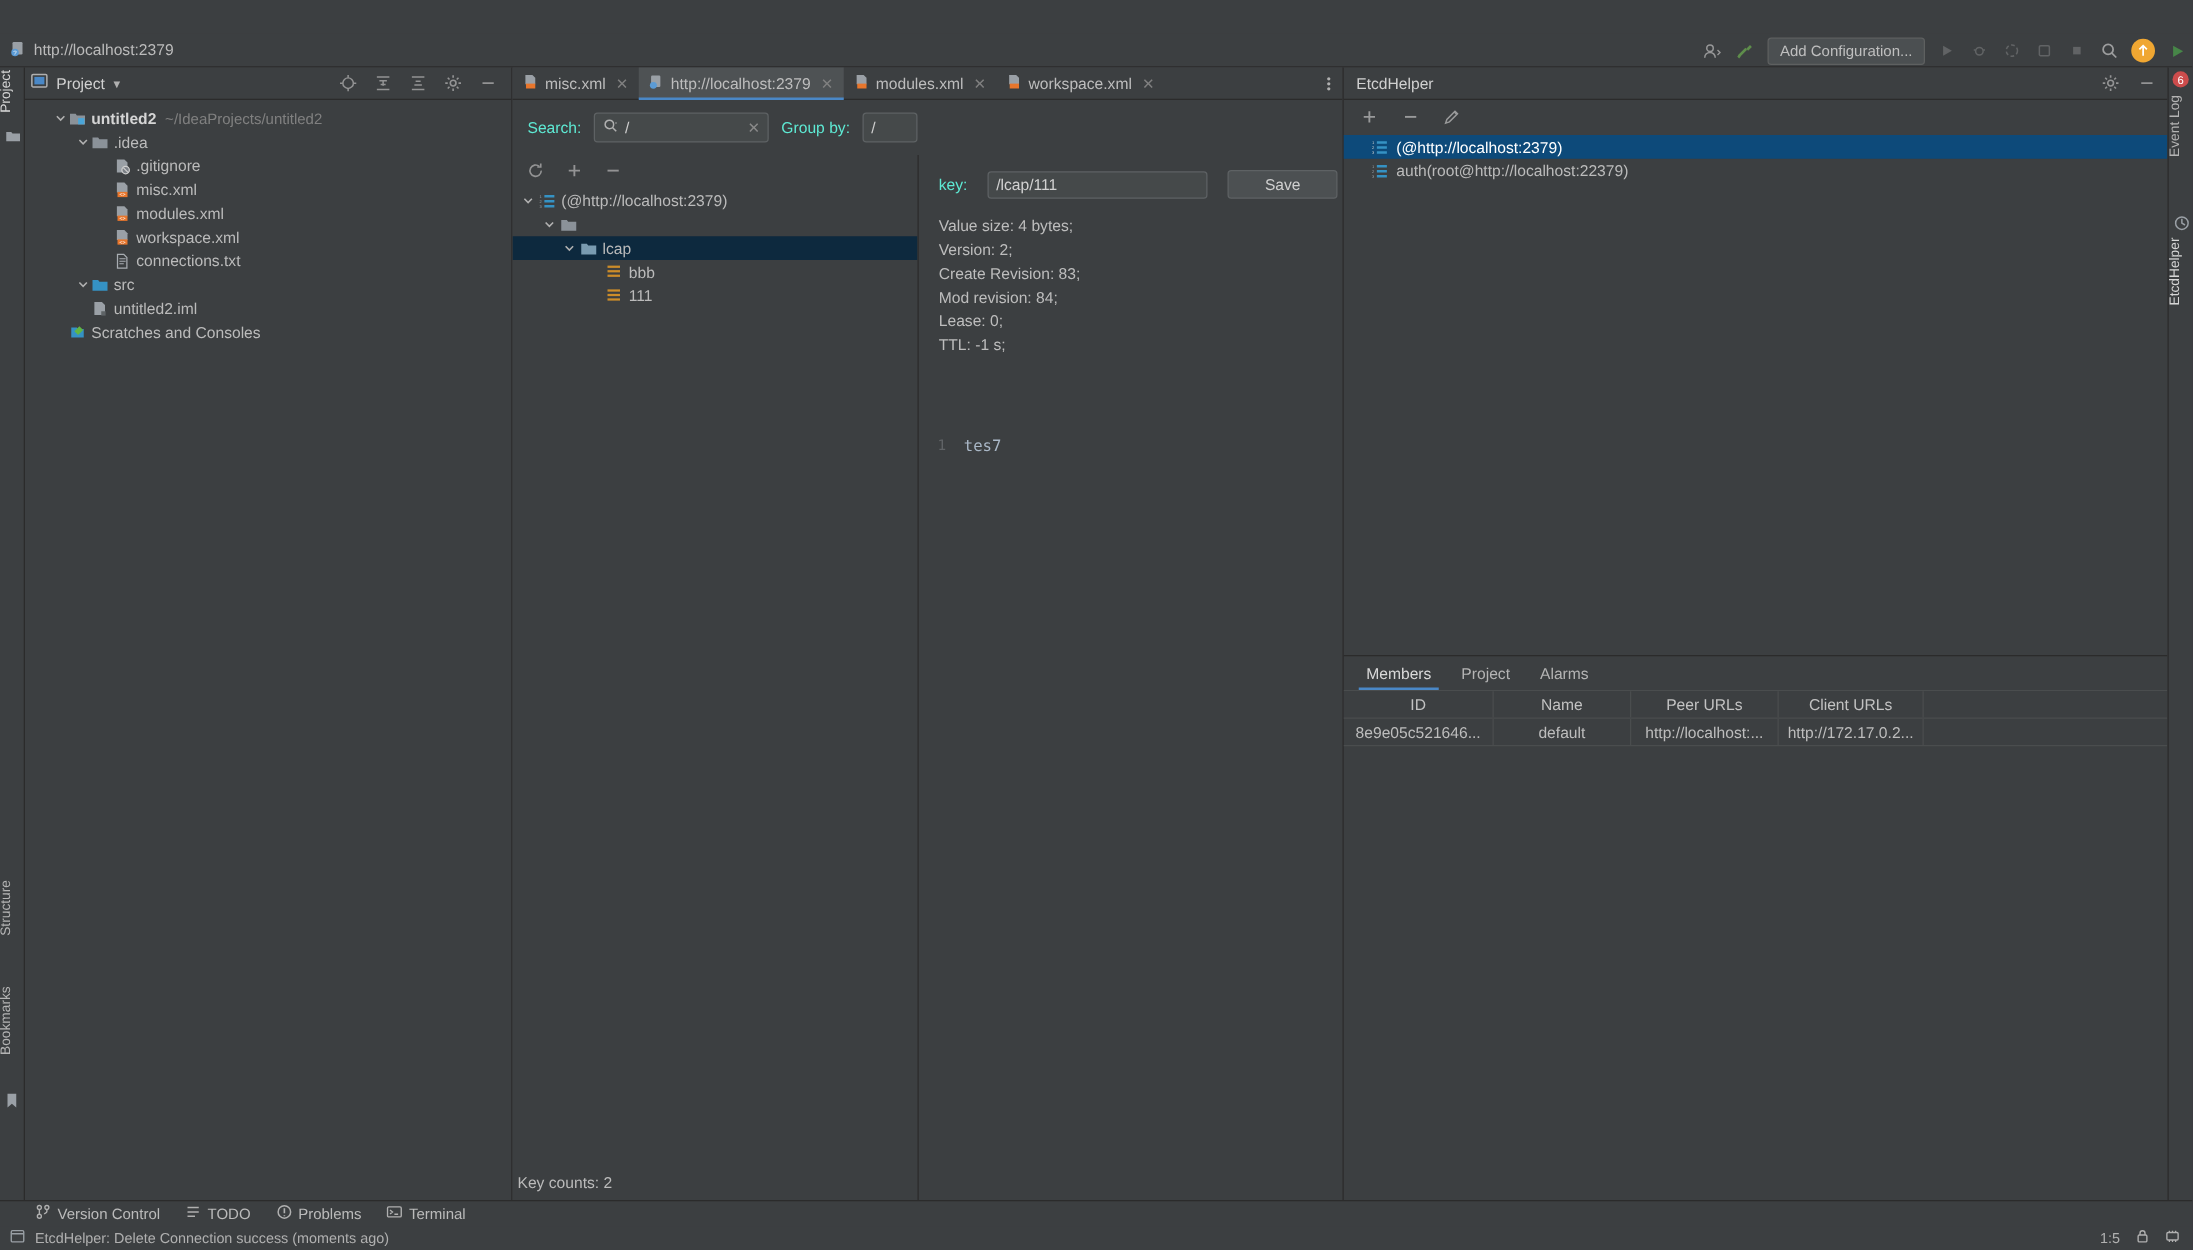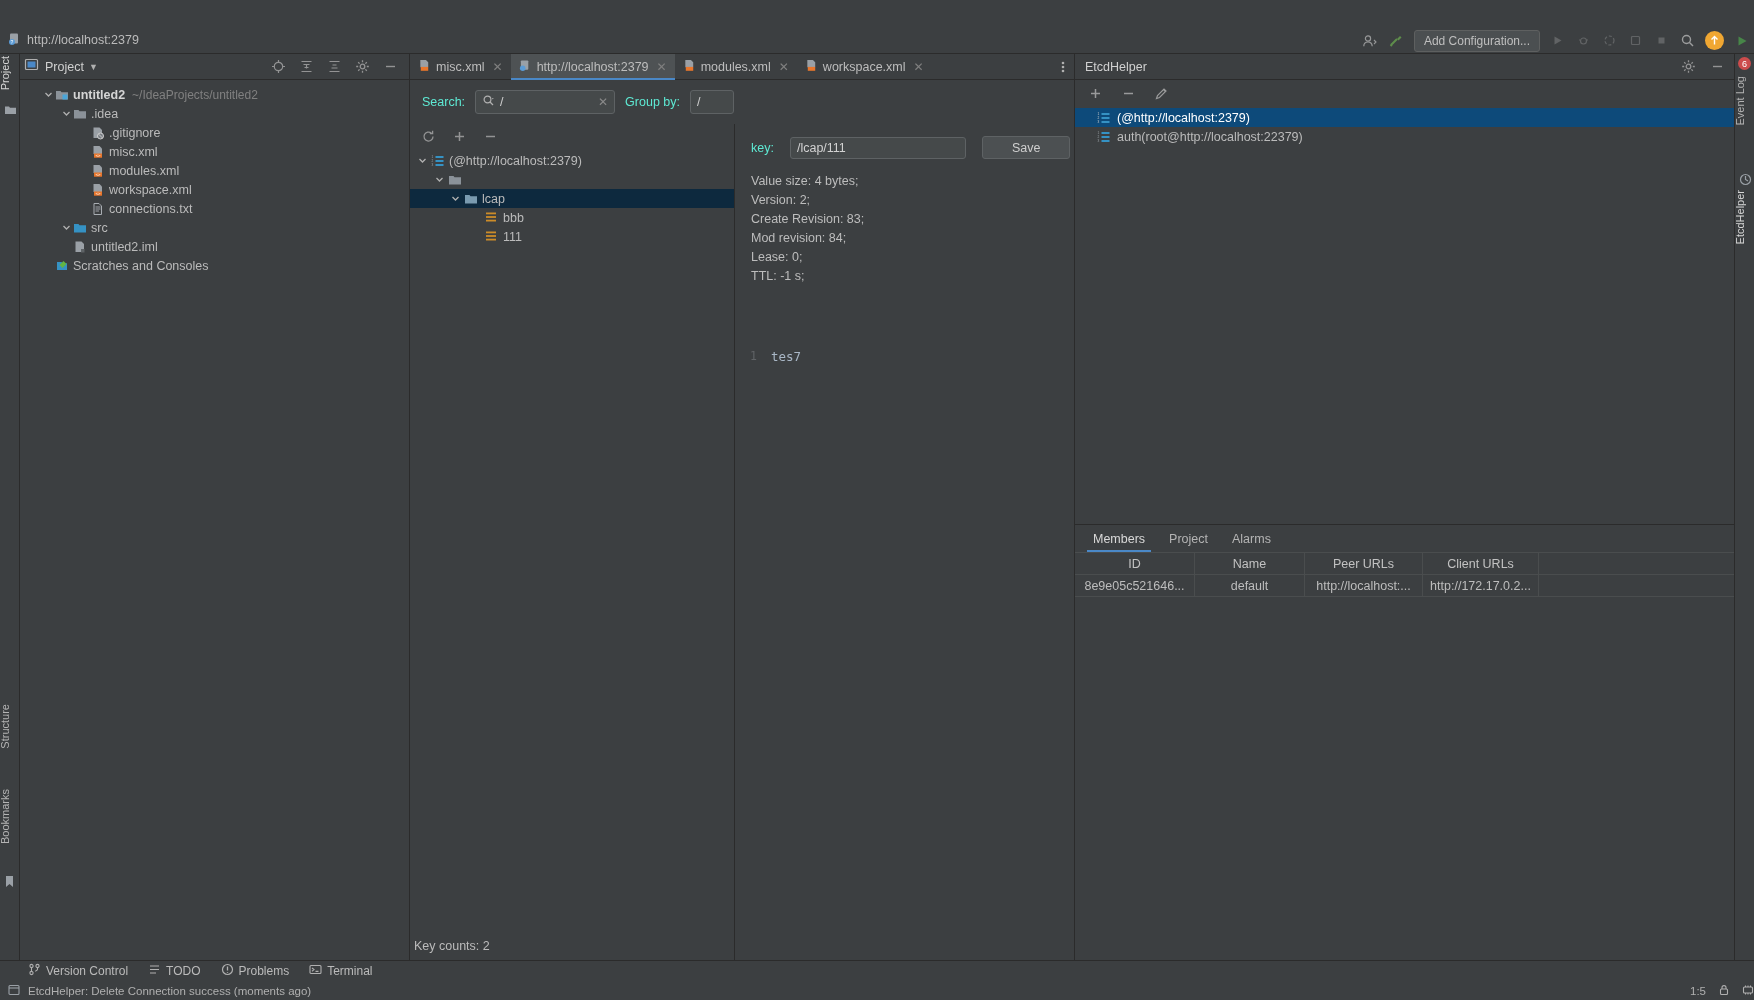--- a/index.html
+++ b/index.html
@@ -201,21 +201,21 @@
     background: #3c3f41; border-top: 1px solid #2b2b2b;
     display: flex; align-items: center; gap: 20px; padding-left: 28px;
     font-size: 12px; color: #bbbbbb;
   }
   .bb-item { display: flex; align-items: center; gap: 5px; }
   .statusbar {
     position: absolute; left: 0; bottom: 0; width: 1754px; height: 19px;
     background: #3c3f41; display: flex; align-items: center;
     padding-left: 8px; font-size: 11.5px; color: #b0b0b0;
   }
-  .status-right { margin-left: auto; display: flex; align-items: center; gap: 12px; }
+  .status-right { margin-left: auto; display: flex; align-items: center; gap: 12px; padding-right: 10px; }
   .badge-red {
     position: absolute; right: 3px; top: 3px; width: 13px; height: 13px; border-radius: 50%;
     background: #cc4c4c; color: #fff; font-size: 9px;
     display: flex; align-items: center; justify-content: center;
   }
 </style>
 </head>
 <body>
 
 <div class="app">

